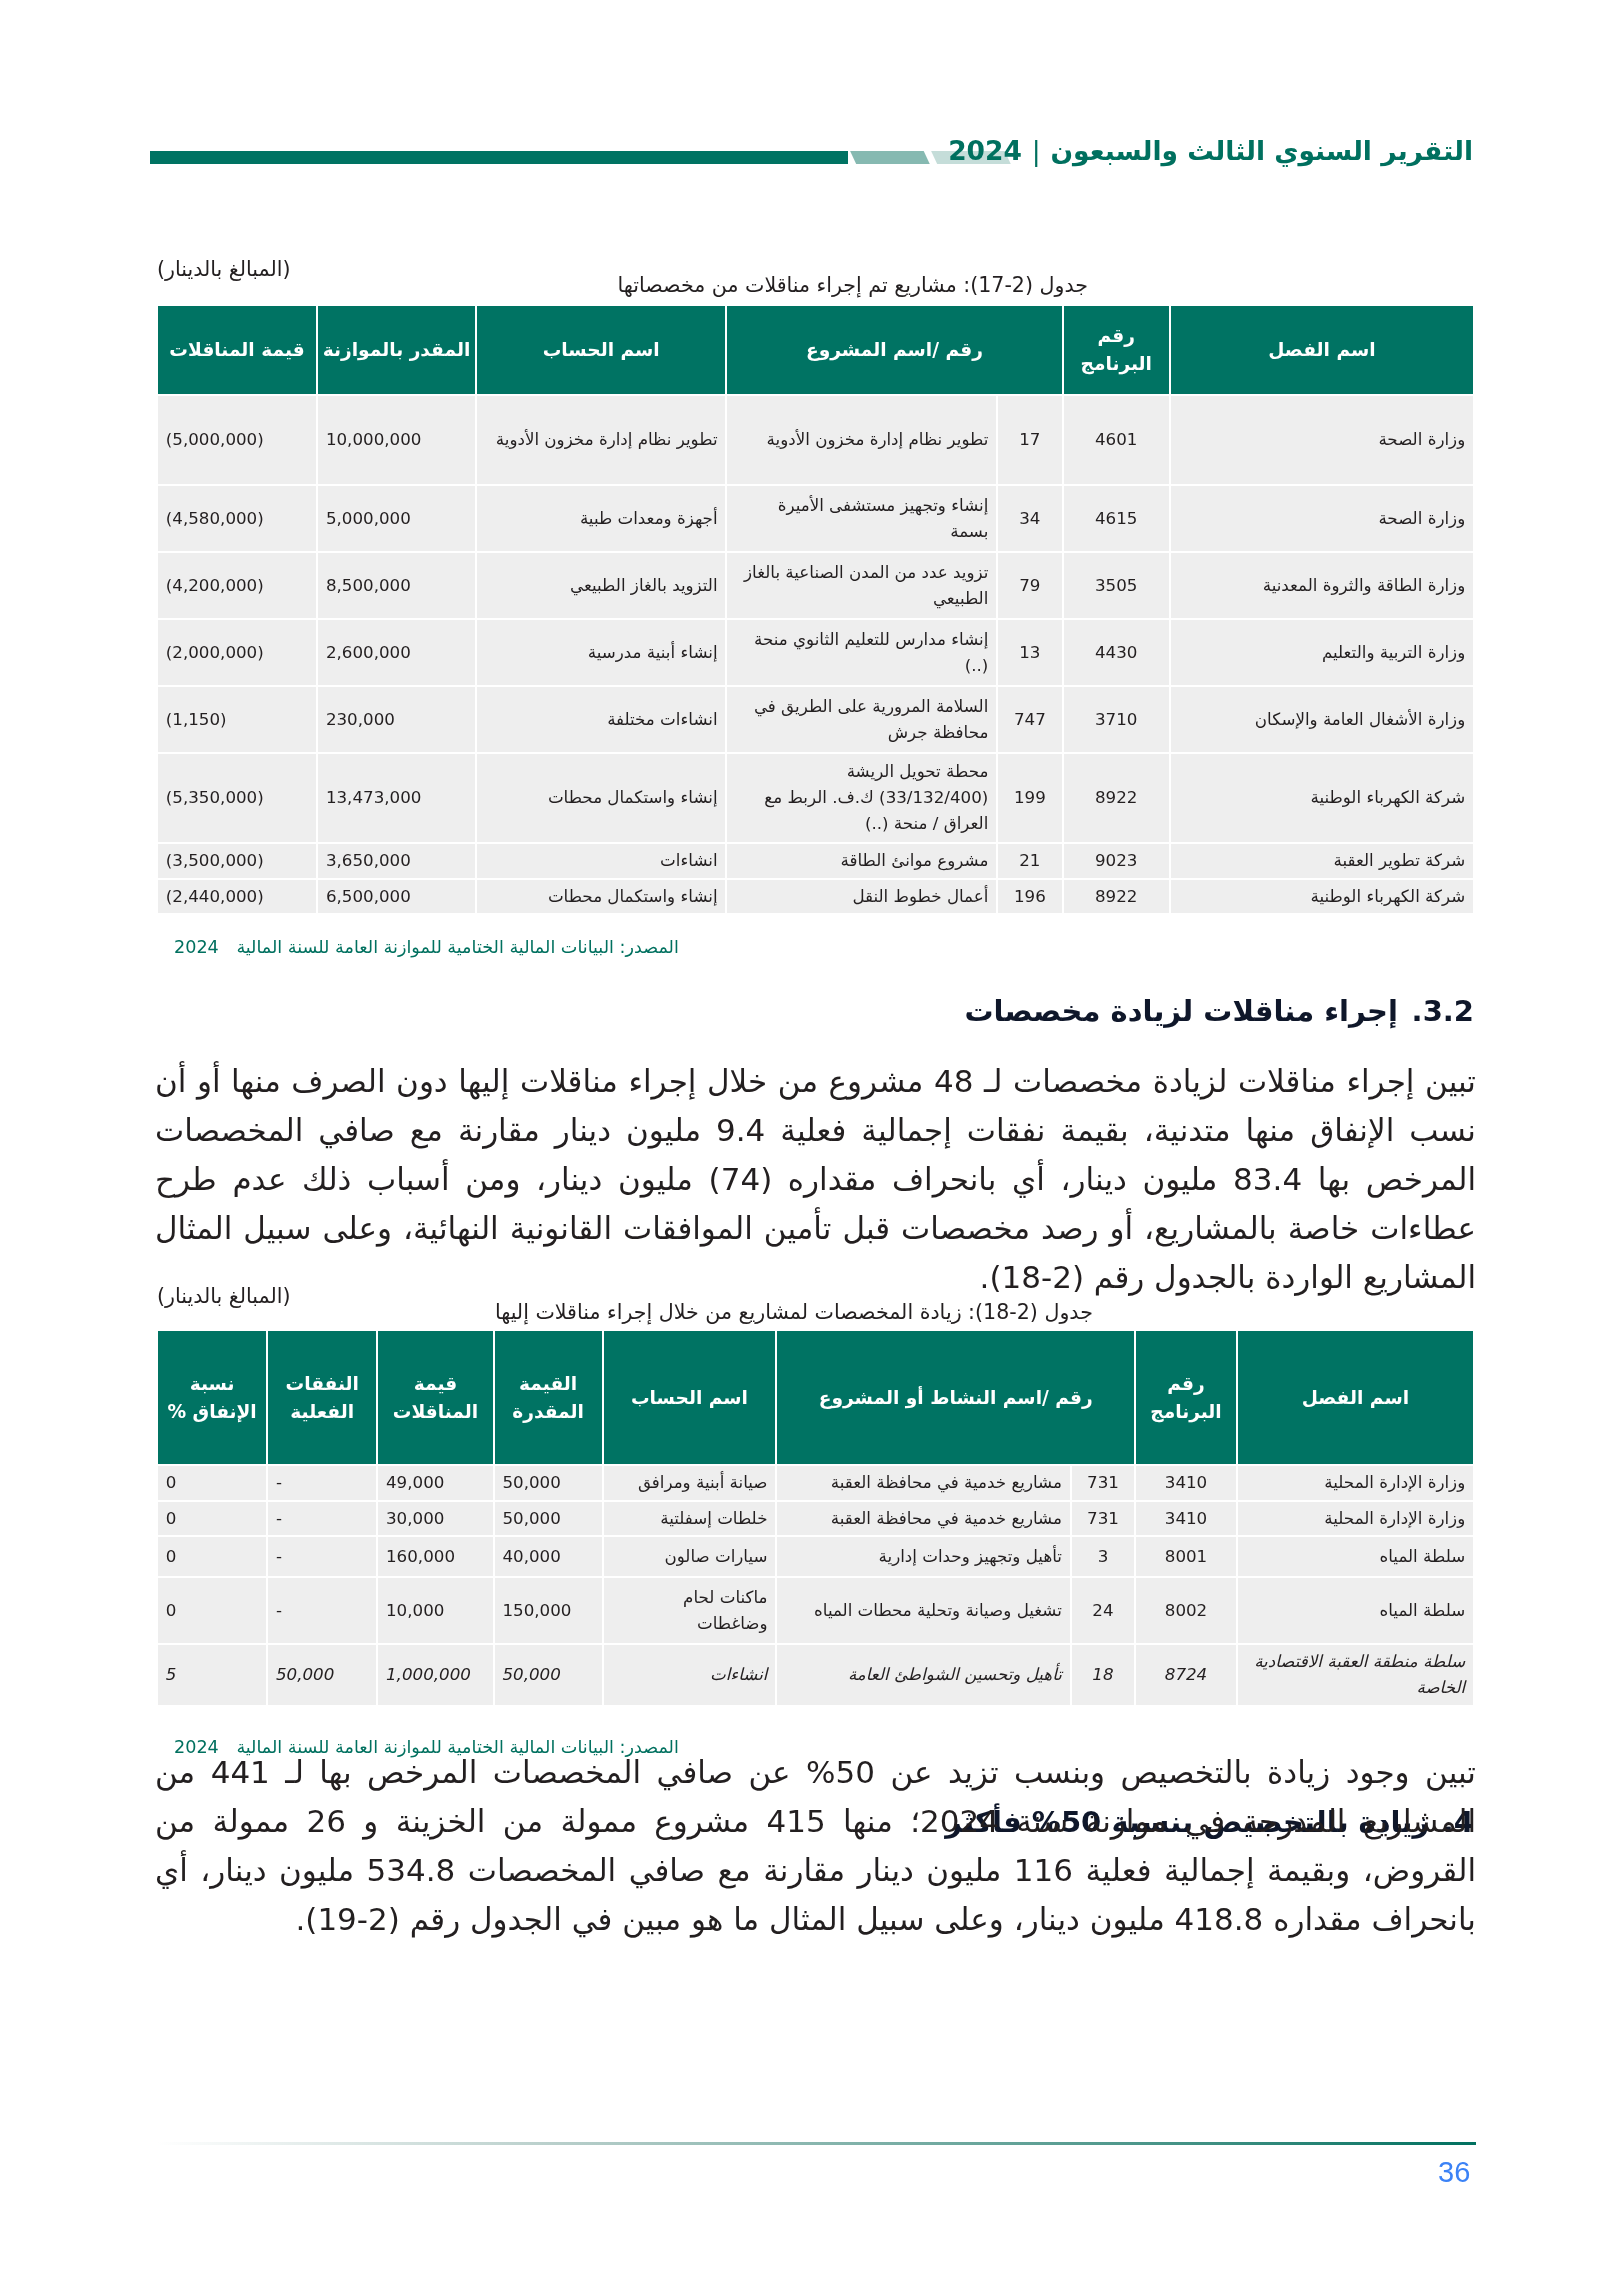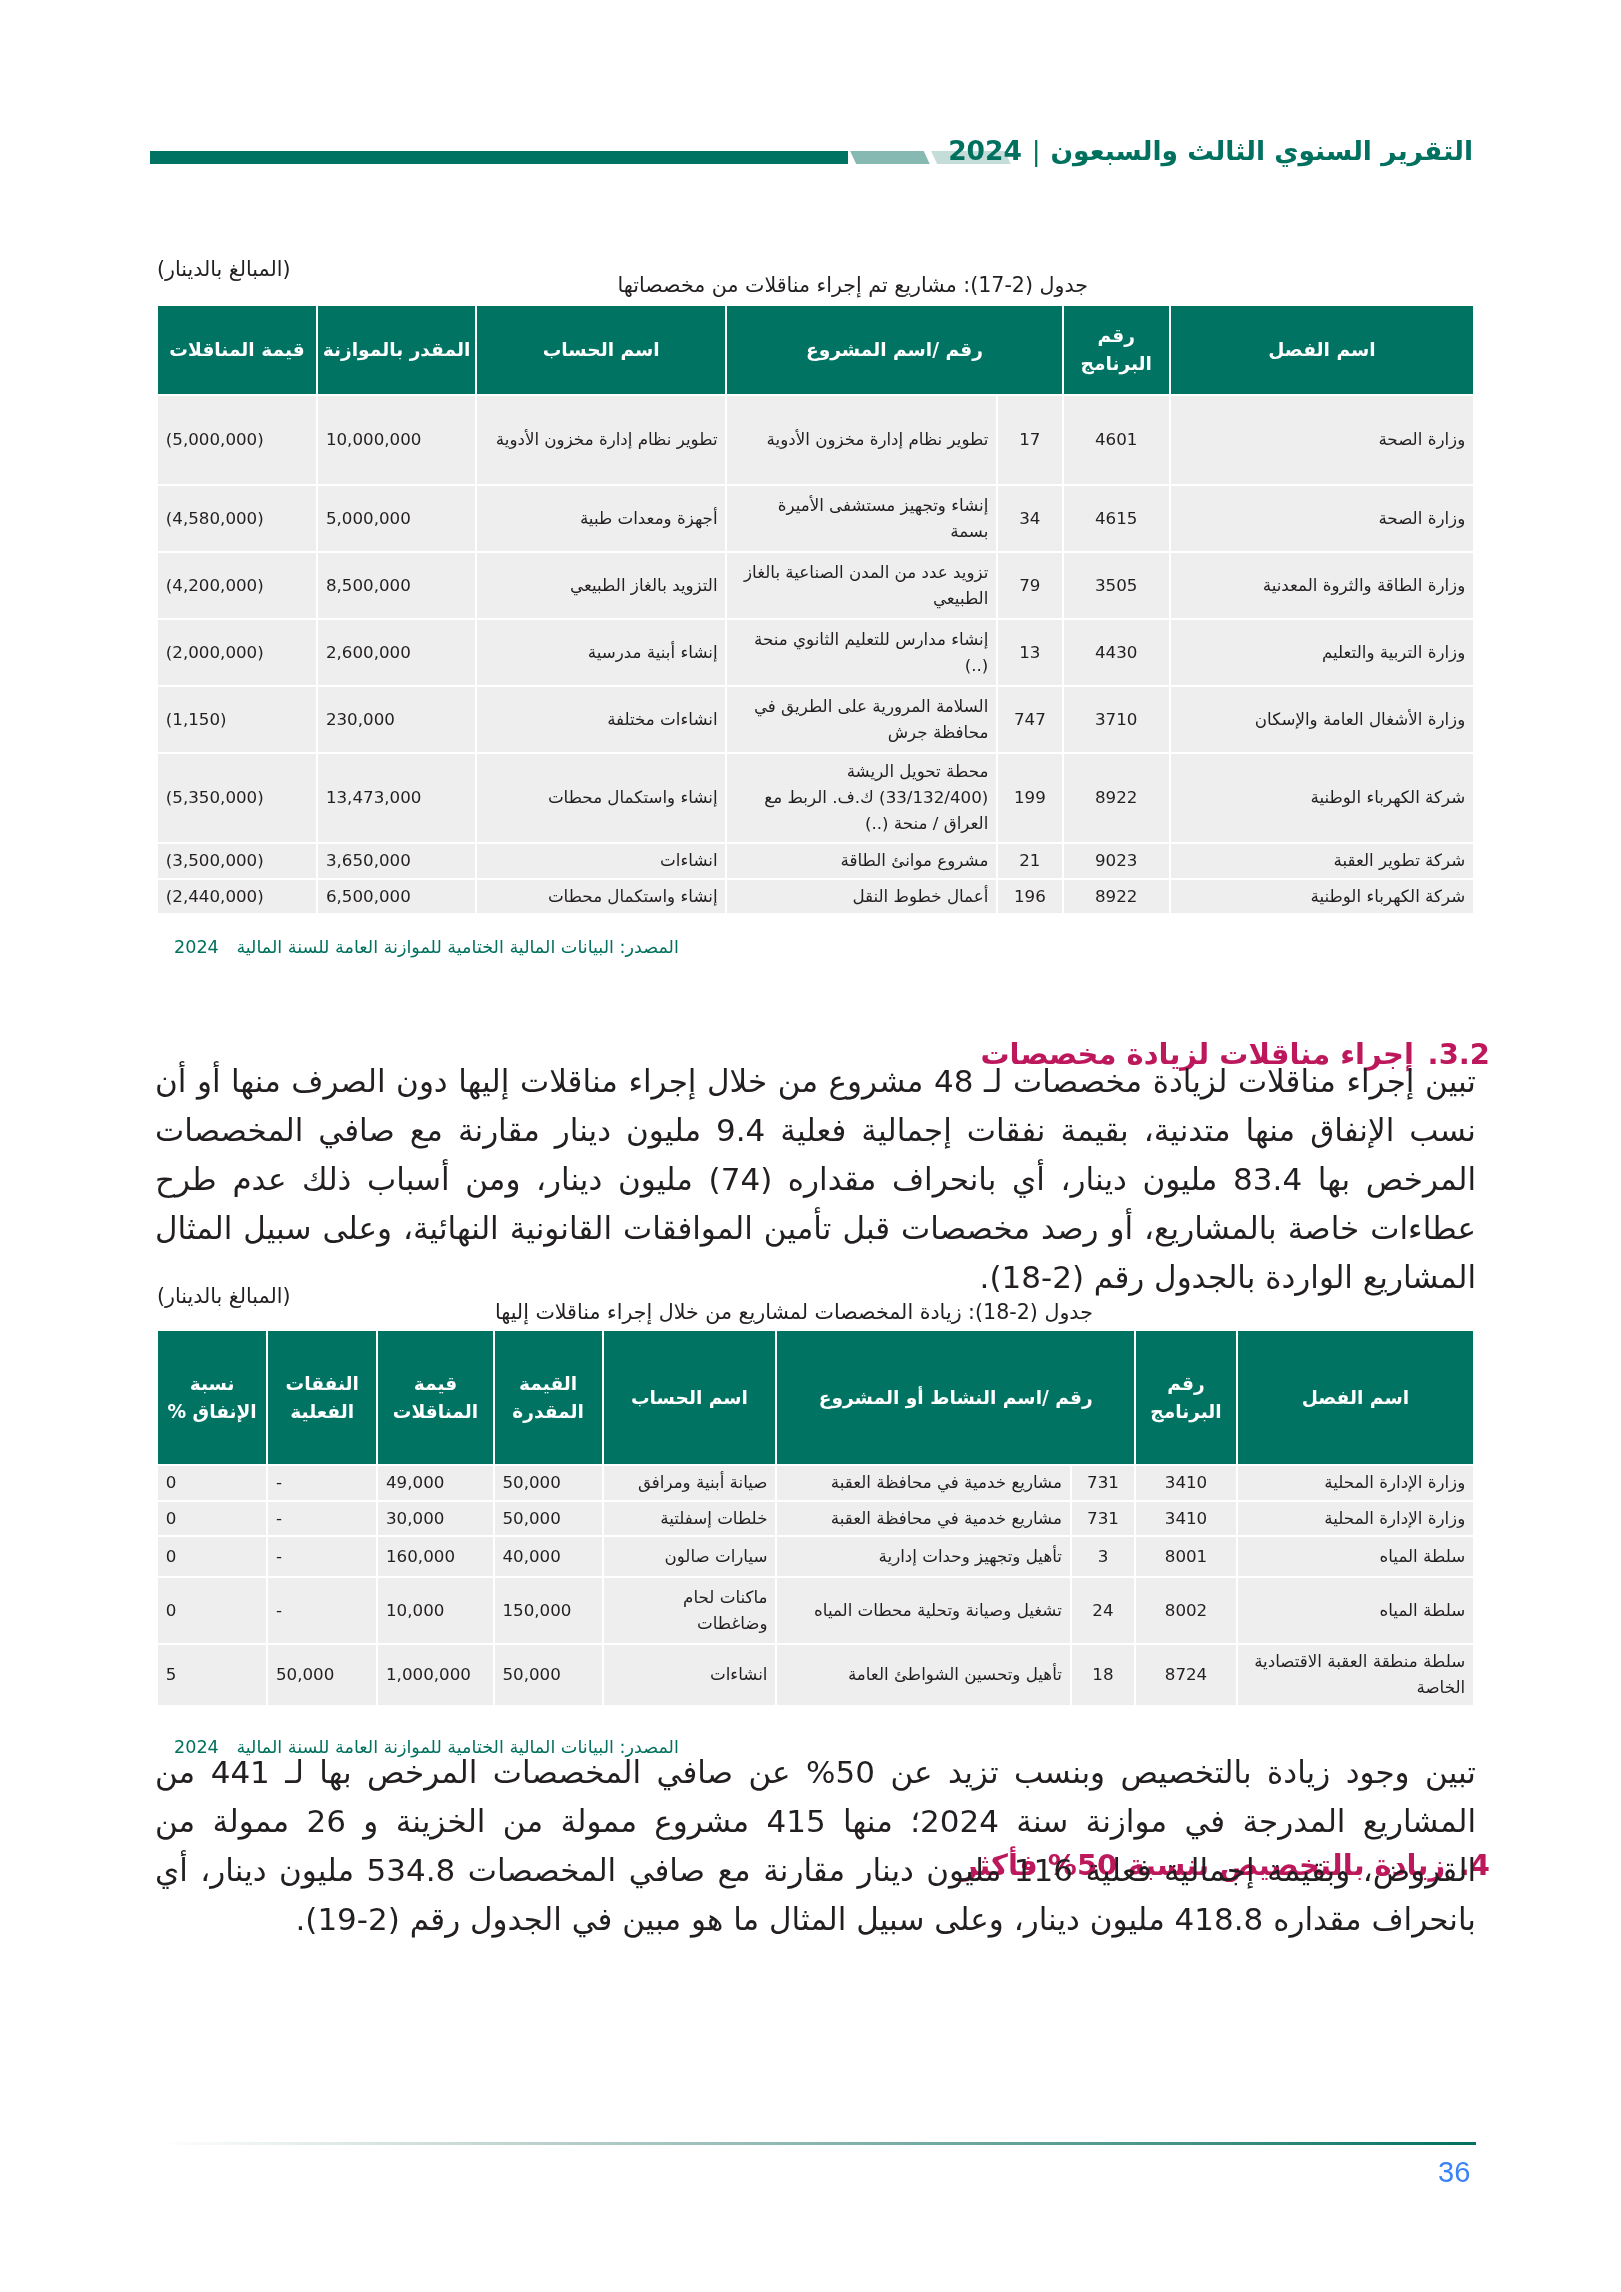--- a/index.html
+++ b/index.html
@@ -25,21 +25,21 @@
   table.data th { background: #007363; color: #ffffff; font-size: 18.6px; font-weight: bold; text-align: center; vertical-align: middle; line-height: 1.5; padding: 3.9px 3.9px; }
   table.data td { background: #eeeeee; font-size: 16.7px; color: #231f20; vertical-align: middle; line-height: 1.55; padding: 3.9px 7.8px; }
   td.c-text { text-align: right; }
   td.c-num { text-align: center; }
   td.c-amt { text-align: left; direction: ltr; white-space: nowrap; }
 
   .source { position: absolute; left: 165px; font-size: 17.6px; color: #00705f; white-space: nowrap; direction: rtl; margin-left: 9px; }
   .source .yr { margin-right: 17.6px; }
 
   
-  .section-heading { position: absolute; right: 131px; font-size: 29px; font-weight: bold; color: #be185d; white-space: nowrap; direction: rtl; margin-top: 43px; }
+  .section-heading { position: absolute; right: 147px; font-size: 29px; font-weight: bold; color: #0f172a; white-space: nowrap; direction: rtl; }
   .section-heading .num { margin-left: 13.7px; }
 
   
   .para { position: absolute; left: 155px; width: 1321px; font-size: 31px; line-height: 49px; text-align: justify; text-align-last: right; color: #231f20; direction: rtl; }
 
   
   .footer-line { position: absolute; left: 157px; top: 2142px; width: 1319px; height: 2.9px; background: linear-gradient(to right, #ffffff 0%, #b9cfcb 30%, #3e8f82 80%, #00705f 100%); }
   .page-number { position: absolute; left: 1438px; top: 2156px; font-size: 29px; color: #3b82f6; font-family: "Liberation Sans", sans-serif; }
 </style>
 </head>
@@ -233,21 +233,21 @@
         <td class="c-text">سلطة المياه</td>
         <td class="c-num">8002</td>
         <td class="c-num">24</td>
         <td class="c-text">تشغيل وصيانة وتحلية محطات المياه</td>
         <td class="c-text">ماكنات لحام وضاغطات</td>
         <td class="c-amt">150,000</td>
         <td class="c-amt">10,000</td>
         <td class="c-amt">-</td>
         <td class="c-amt">0</td>
       </tr>
-      <tr style="height: 54px;">
+      <tr style="height: 54px; font-style: italic;">
         <td class="c-text">سلطة منطقة العقبة الاقتصادية الخاصة</td>
         <td class="c-num">8724</td>
         <td class="c-num">18</td>
         <td class="c-text">تأهيل وتحسين الشواطئ العامة</td>
         <td class="c-text">انشاءات</td>
         <td class="c-amt">50,000</td>
         <td class="c-amt">1,000,000</td>
         <td class="c-amt">50,000</td>
         <td class="c-amt">5</td>
       </tr>

